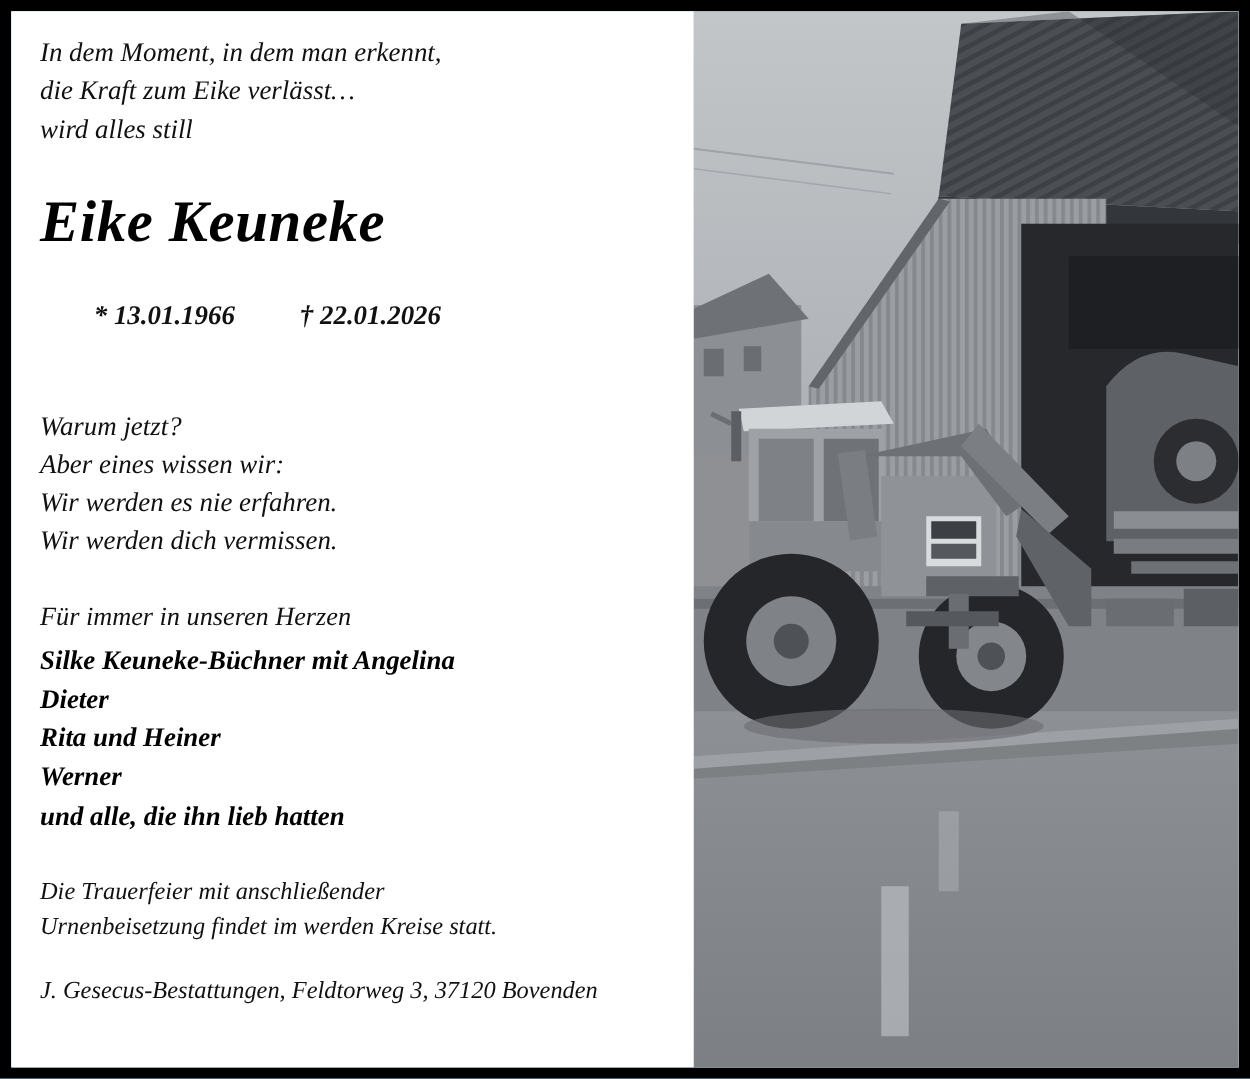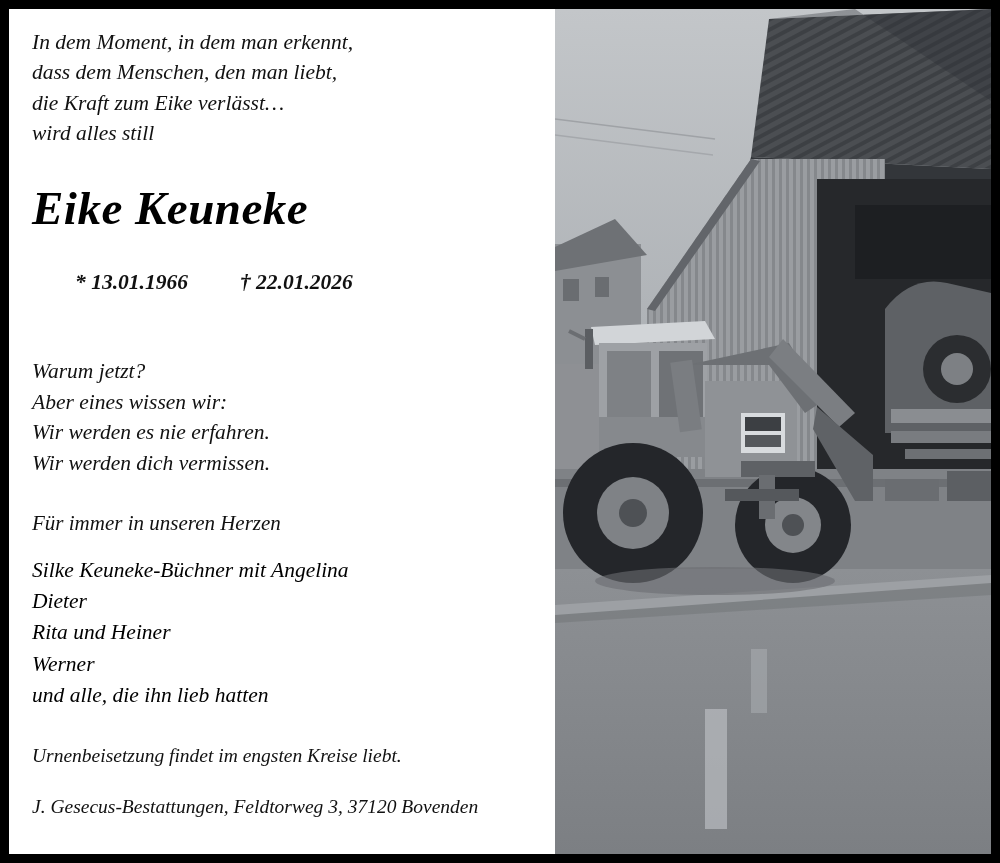--- a/index.html
+++ b/index.html
@@ -80,23 +80,23 @@
   .poem div { white-space: pre; }
 
   .dedication {
     margin-top: 31px;
     font-style: italic;
     font-size: 21px;
     line-height: 1.42;
     color: #111111;
   }
   .family {
-    margin-top: 16px;
-    font-style: italic;
-    font-weight: normal;
+    margin-top: 4px;
+    font-style: italic;
+    font-weight: bold;
     font-size: 21.5px;
     line-height: 1.45;
     color: #000000;
   }
   .family div { white-space: pre; }
 
   .ceremony {
     margin-top: 31px;
     font-style: italic;
     font-size: 19.5px;
@@ -119,21 +119,20 @@
 </head>
 <body>
 
 <div class="obituary">
   <div class="inner">
 
     <div class="text-col">
 
       <div class="verse">
         <div>In dem Moment, in dem man erkennt,</div>
-        <div>dass dem Menschen, den man liebt,</div>
         <div>die Kraft zum Eike verlässt…</div>
         <div>wird alles still</div>
       </div>
 
       <div class="name">Eike Keuneke</div>
 
       <div class="dates">
         <span>* 13.01.1966</span><span class="sep"></span><span>† 22.01.2026</span>
       </div>
 
@@ -148,21 +147,22 @@
 
       <div class="family">
         <div>Silke Keuneke-Büchner mit Angelina</div>
         <div>Dieter</div>
         <div>Rita und Heiner</div>
         <div>Werner</div>
         <div>und alle, die ihn lieb hatten</div>
       </div>
 
       <div class="ceremony">
-        <div>Urnenbeisetzung findet im engsten Kreise liebt.</div>
+        <div>Die Trauerfeier mit anschließender</div>
+        <div>Urnenbeisetzung findet im werden Kreise statt.</div>
       </div>
 
       <div class="undertaker">J. Gesecus-Bestattungen, Feldtorweg 3, 37120 Bovenden</div>
 
     </div>
 
     <div class="photo-col">
       <svg viewBox="0 0 436 845" preserveAspectRatio="xMidYMid slice">
         <defs>
           <linearGradient id="skyg" x1="0" y1="0" x2="0" y2="1">

